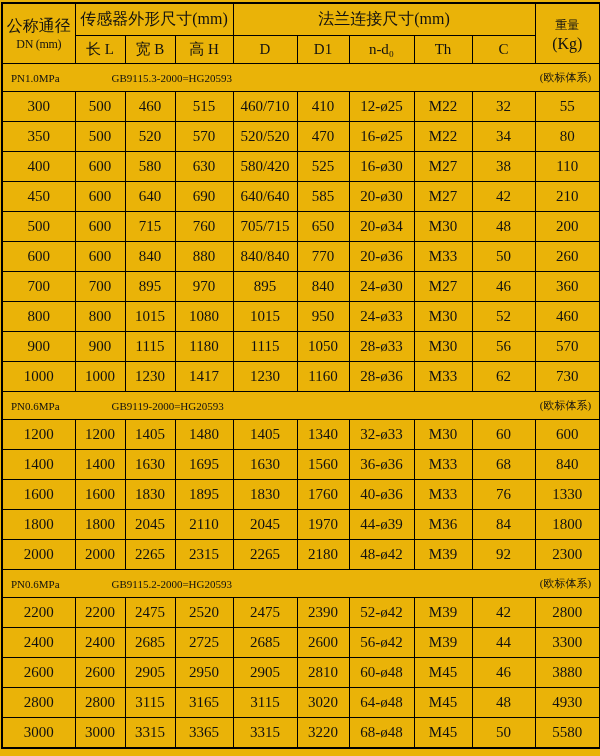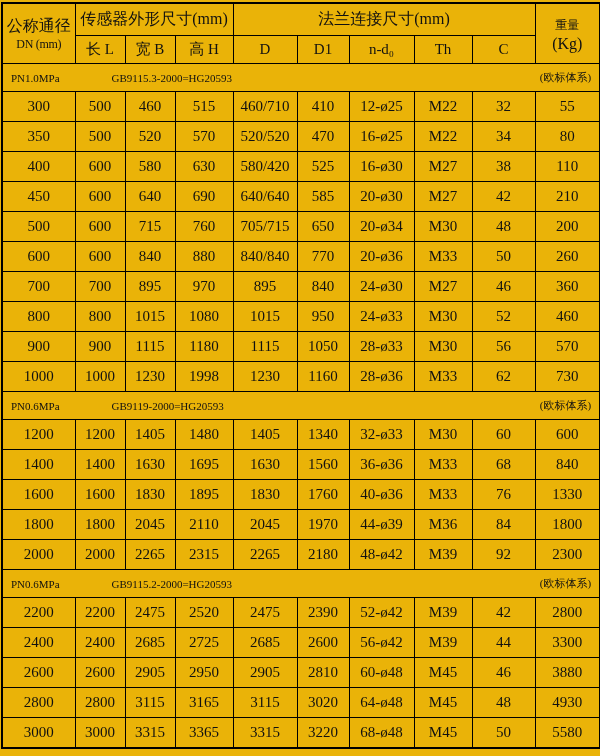--- a/index.html
+++ b/index.html
@@ -211,21 +211,21 @@
           <td>1050</td>
           <td>28-ø33</td>
           <td>M30</td>
           <td>56</td>
           <td>570</td>
         </tr>
         <tr class="data-row">
           <td>1000</td>
           <td>1000</td>
           <td>1230</td>
-          <td>1998</td>
+          <td>1417</td>
           <td>1230</td>
           <td>1160</td>
           <td>28-ø36</td>
           <td>M33</td>
           <td>62</td>
           <td>730</td>
         </tr>
         <tr class="section-row">
           <td colspan="10">
             <div class="section-wrap">

